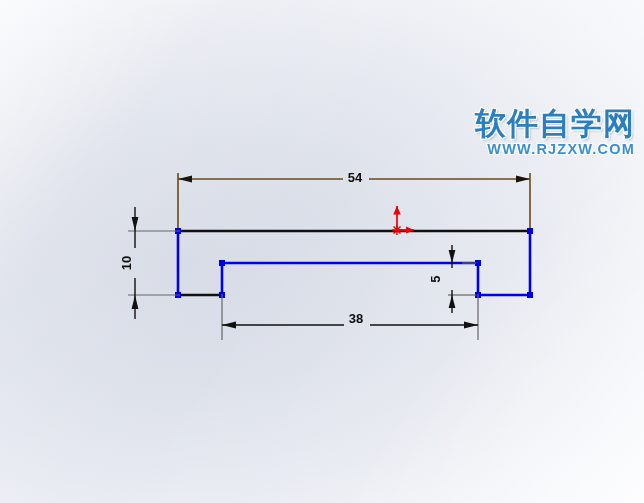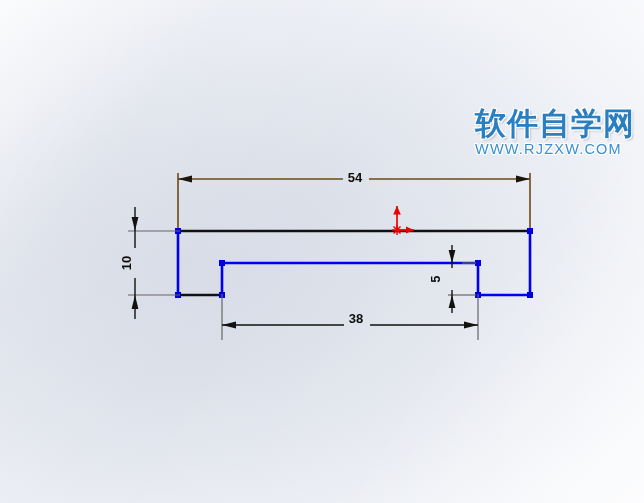--- a/index.html
+++ b/index.html
@@ -47,21 +47,21 @@
     left: 0;
     top: 0;
     width: 644px;
     height: 503px;
   }
   
   #watermark {
     position: absolute;
     right: 9px;
     top: 108px;
-    text-align: left;
+    text-align: right;
     user-select: none;
     pointer-events: none;
     line-height: 1;
   }
   #watermark .wm-cn {
     font-family: "DejaVu Sans", sans-serif;
     font-size: 31px;
     font-weight: bold;
     letter-spacing: 1px;
     color: #2a7fc1;
@@ -69,21 +69,21 @@
        1px 0 0 #ffffff, -1px 0 0 #ffffff,
        0 1px 0 #ffffff, 0 -1px 0 #ffffff,
        1px 1px 0 #ffffff, -1px -1px 0 #ffffff,
        1px -1px 0 #ffffff, -1px 1px 0 #ffffff,
        2px 2px 2px rgba(0,0,0,0.18);
     display: block;
   }
   #watermark .wm-url {
     font-family: "Liberation Sans", sans-serif;
     font-size: 14.5px;
-    font-weight: normal;
+    font-weight: bold;
     letter-spacing: 1.2px;
     color: #3a8fd0;
     text-shadow:
        1px 0 0 #ffffff, -1px 0 0 #ffffff,
        0 1px 0 #ffffff, 0 -1px 0 #ffffff,
        1px 1px 0 #ffffff, -1px -1px 0 #ffffff,
        1px -1px 0 #ffffff, -1px 1px 0 #ffffff;
     display: block;
     margin-top: 3px;
   }

